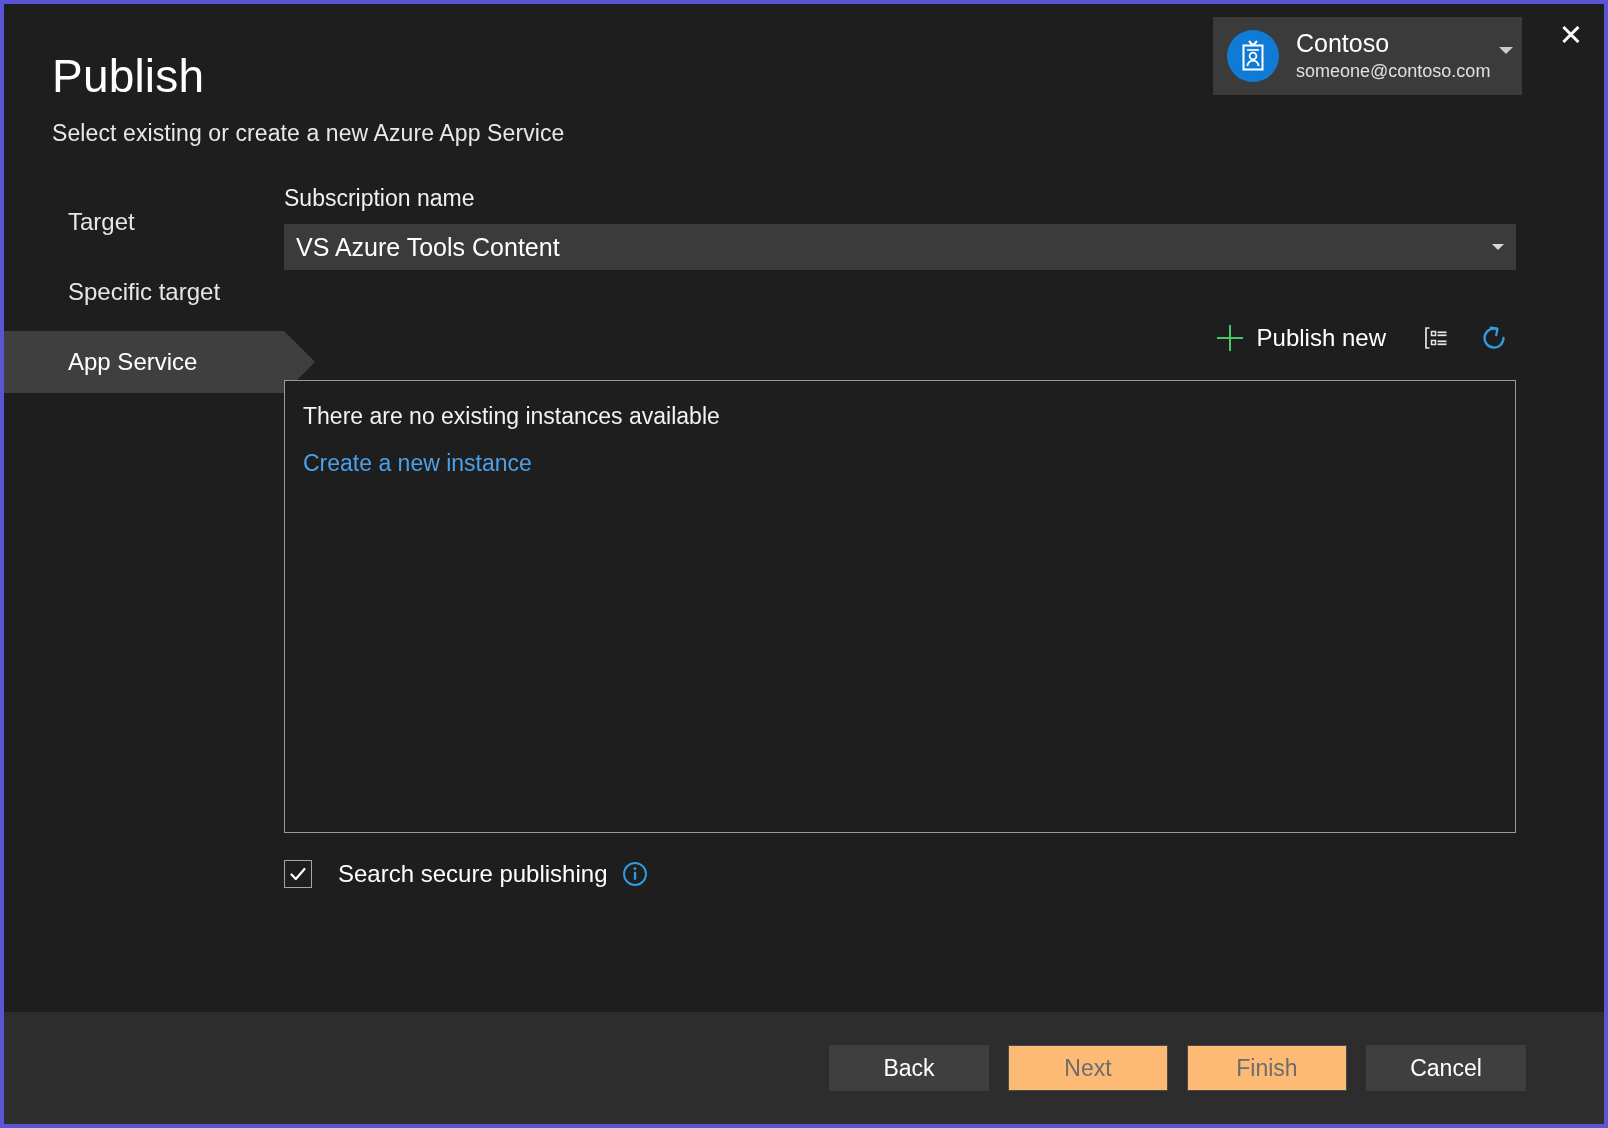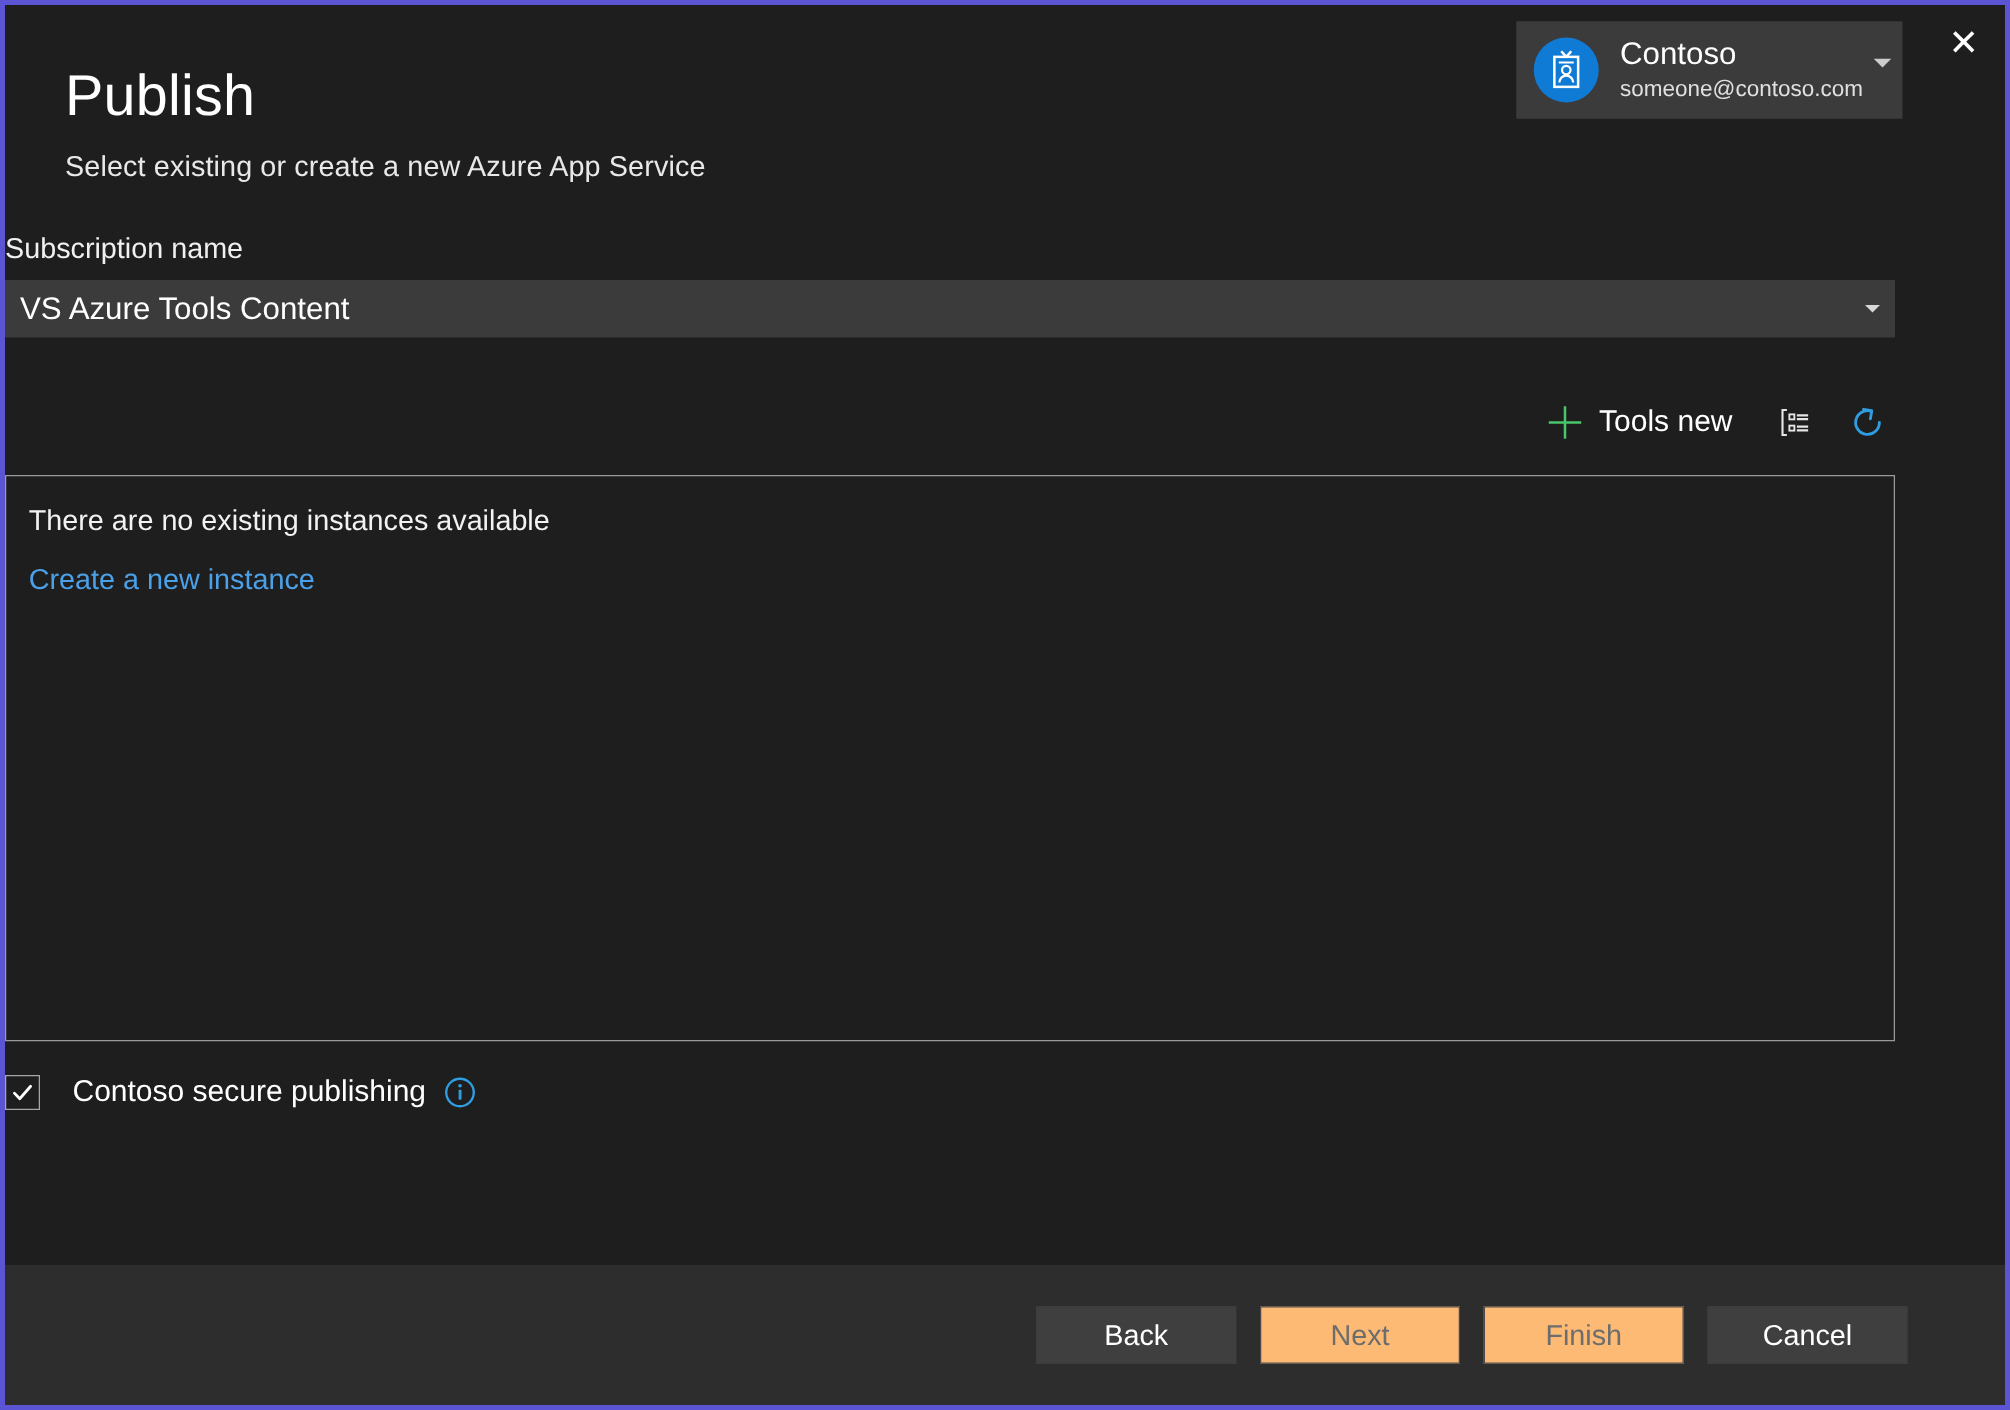--- a/index.html
+++ b/index.html
@@ -397,37 +397,48 @@
       <div class="account-text">
         <div class="account-name">Contoso</div>
         <div class="account-email">someone@contoso.com</div>
       </div>
       <div class="account-caret"></div>
     </div>
   </div>
 
   <div class="body-area">
 
+    <div class="nav">
+      <div class="nav-item">
+        <span>Target</span>
+      </div>
+      <div class="nav-item">
+        <span>Specific target</span>
+      </div>
+      <div class="nav-item selected">
+        <span>App Service</span>
+      </div>
+    </div>
 
     <div class="content">
 
       <div class="field-label">Subscription name</div>
 
       <div class="select-box">
         <span>VS Azure Tools Content</span>
         <span class="select-caret"></span>
       </div>
 
       <div class="toolbar-row">
 
 
         <div class="toolbar-right">
           <div class="create-new-btn">
             <span class="plus-icon"></span>
-            <span class="create-new-label">Tools new</span>
+            <span class="create-new-label">Publish new</span>
           </div>
 
           <div class="icon-btn group-btn">
             <svg width="28" height="28" viewBox="0 0 28 28" aria-hidden="true">
               <path d="M7.5 4 L4 4 L4 24 L7.5 24" fill="none" stroke="#e6e6e6" stroke-width="1.7"></path>
               <rect x="9.5" y="7.5" width="4" height="4" fill="none" stroke="#e6e6e6" stroke-width="1.5"></rect>
               <rect x="9.5" y="16.5" width="4" height="4" fill="none" stroke="#e6e6e6" stroke-width="1.5"></rect>
               <line x1="15.5" y1="8.3" x2="24.5" y2="8.3" stroke="#e6e6e6" stroke-width="1.7"></line>
               <line x1="15.5" y1="11.3" x2="24.5" y2="11.3" stroke="#e6e6e6" stroke-width="1.7"></line>
               <line x1="15.5" y1="17.3" x2="24.5" y2="17.3" stroke="#e6e6e6" stroke-width="1.7"></line>
@@ -448,21 +459,21 @@
         <div class="empty-msg">There are no existing instances available</div>
         <a class="create-link">Create a new instance</a>
       </div>
 
       <div class="check-row">
         <div class="checkbox">
           <svg width="20" height="20" viewBox="0 0 20 20" aria-hidden="true">
             <path d="M3.5 10.5 L7.8 15 L16.5 5" fill="none" stroke="#ffffff" stroke-width="2.2" stroke-linecap="round" stroke-linejoin="round"></path>
           </svg>
         </div>
-        <span class="check-label">Contoso secure publishing</span>
+        <span class="check-label">Search secure publishing</span>
         <span class="info-icon">
           <svg width="26" height="26" viewBox="0 0 26 26" aria-hidden="true">
             <circle cx="13" cy="13" r="11" fill="none" stroke="#2f9de0" stroke-width="1.9"></circle>
             <circle cx="13" cy="7.6" r="1.45" fill="#2f9de0"></circle>
             <rect x="11.9" y="10.8" width="2.3" height="8" rx="0.6" fill="#2f9de0"></rect>
           </svg>
         </span>
       </div>
 
     </div>

